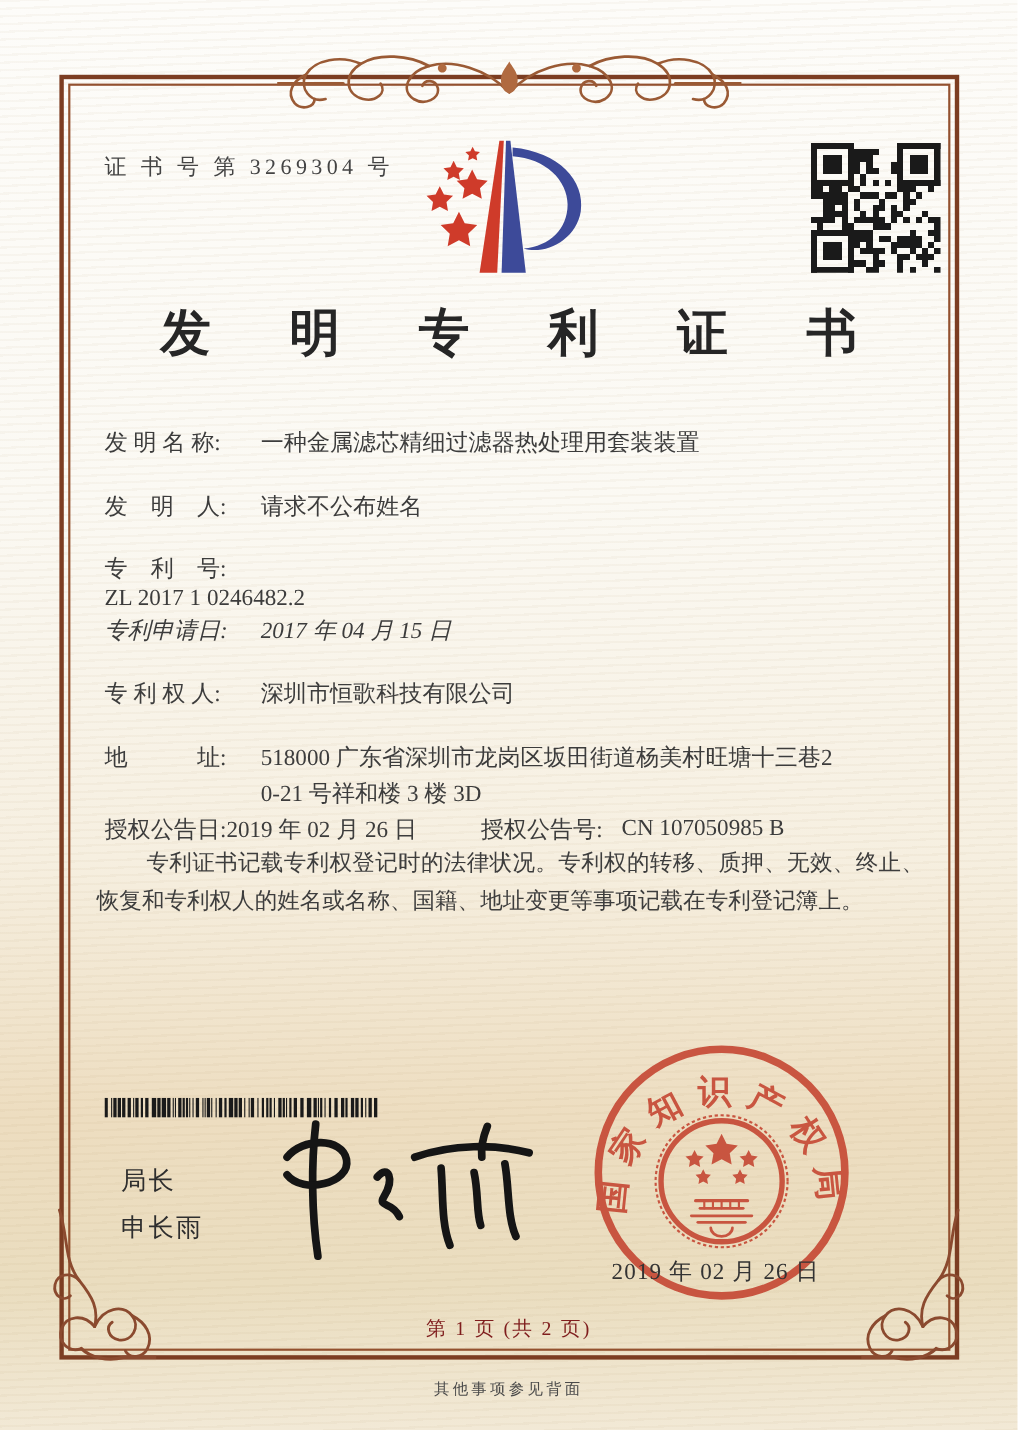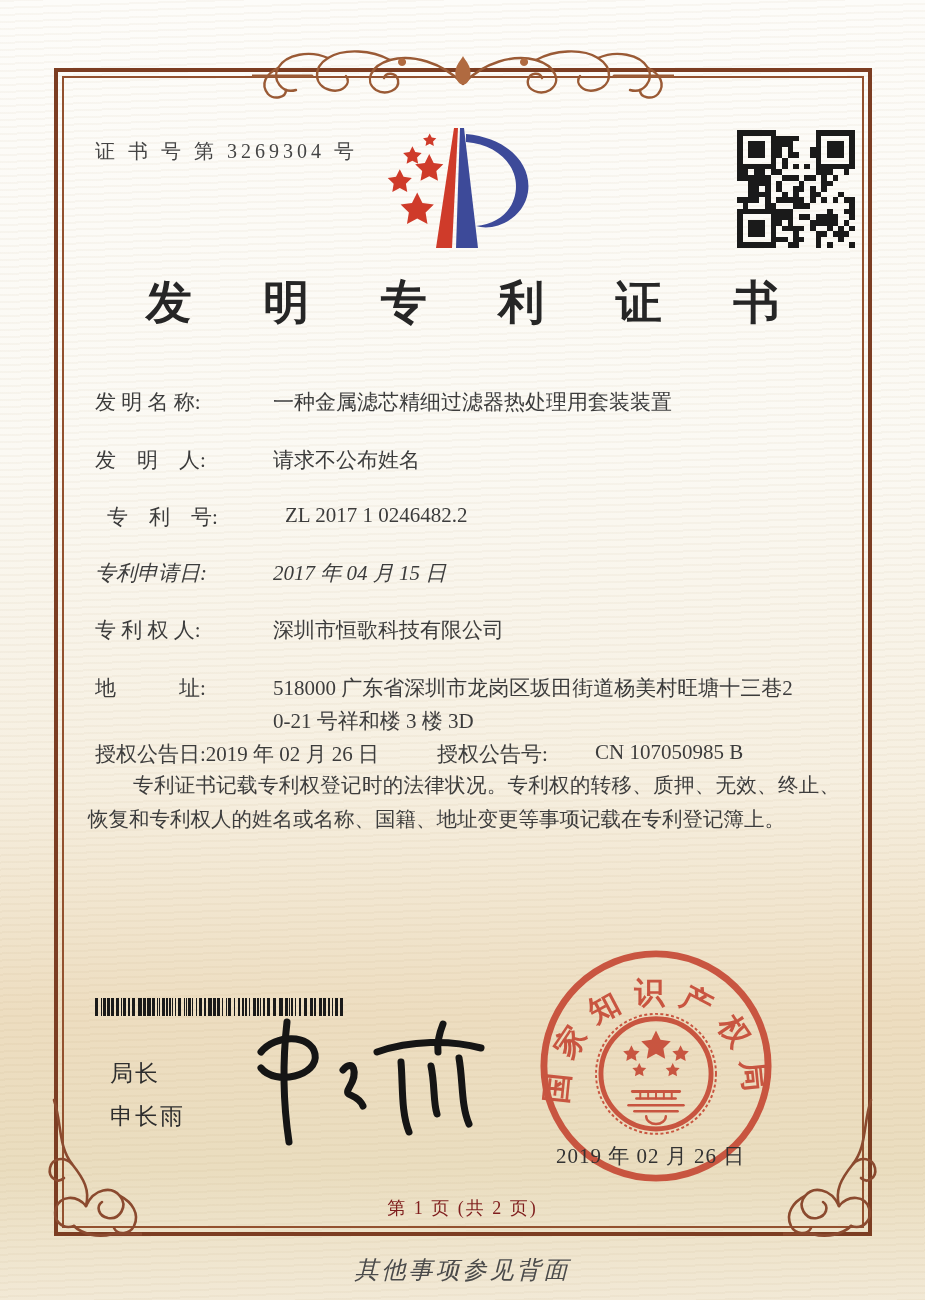--- a/index.html
+++ b/index.html
@@ -33,32 +33,32 @@
   .logo{ position:absolute; left:380px; top:120px; width:160px; height:135px; }
   .qr{ position:absolute; left:737px; top:130px; width:118px; height:118px; }
 
   .title{
     position:absolute; left:0; top:272px; width:925px;
     text-align:center; font-size:46px; font-weight:bold; color:#262626;
     letter-spacing:30px; padding-left:30px;
   }
 
   .fields{ position:absolute; left:95px; top:388px; width:760px; font-size:21px; color:#3c3c3c; }
-  .frow{ display:flex; align-items:flex-start; margin-bottom:0;gap:36px; }
+  .frow{ display:flex; align-items:flex-start; margin-bottom:0; }
   .frow .lbl{ white-space:pre; width:142px; flex:none; }
   .frow .val{ white-space:pre-line; flex:1; }
   .r-name{ position:absolute; top:0; left:0; right:0; }
   .r-inventor{ position:absolute; top:58px; left:0; right:0; }
-  .r-patno{ position:absolute; top:115px; left:12px; right:0; }
+  .r-patno{ position:absolute; top:115px; left:0; right:0;flex-direction:column; }
   .r-fdate{ position:absolute; top:171px; left:0; right:0;font-style:italic; }
   .r-patentee{ position:absolute; top:228px; left:0; right:0; }
   .r-addr{ position:absolute; top:284px; left:0; right:0; line-height:33px; }
   .r-grant{ position:absolute; top:352px; left:0; right:0; display:flex; }
   .pair1{ display:flex; width:342px; flex:none; }
-  .pair2{ display:flex; flex:1;gap:30px; }
+  .pair2{ display:flex; flex:1; }
   .pair2 .lbl{ width:128px; }
 
   .paragraphs{
     position:absolute; left:88px; top:768px; width:752px;
     font-size:20.5px; line-height:34px; color:#3d3d3d; text-align:justify;
   }
   .paragraphs p{ text-indent:2.2em; }
 
   .barcode{ position:absolute; left:95px; top:998px; width:252px; height:18px; }
 
@@ -69,21 +69,21 @@
 
   .seal{ position:absolute; left:538px; top:948px; width:236px; height:236px; opacity:0.92; }
   .seal-date{
     position:absolute; left:556px; top:1142px; font-size:21px; color:#333;
     letter-spacing:1px; white-space:pre;
   }
 
   .page-info{ position:absolute; left:0; top:1196px; width:925px; text-align:center;
     font-size:18px; color:#7f1d1d; letter-spacing:2px; }
   .back-note{ position:absolute; left:0; top:1254px; width:925px; text-align:center;
-    font-size:24px; color:#4a4a4a; letter-spacing:3px;font-style:italic; }
+    font-size:14px; color:#4a4a4a; letter-spacing:3px; }
 </style>
 </head>
 <body>
 
 <div class="frame-outer">
   <div class="frame-inner"></div>
 </div>
 
 <svg class="ornament-top" viewBox="0 0 422 68">
   <g fill="none" stroke="#9a5a35" stroke-width="2.4" stroke-linecap="round">

